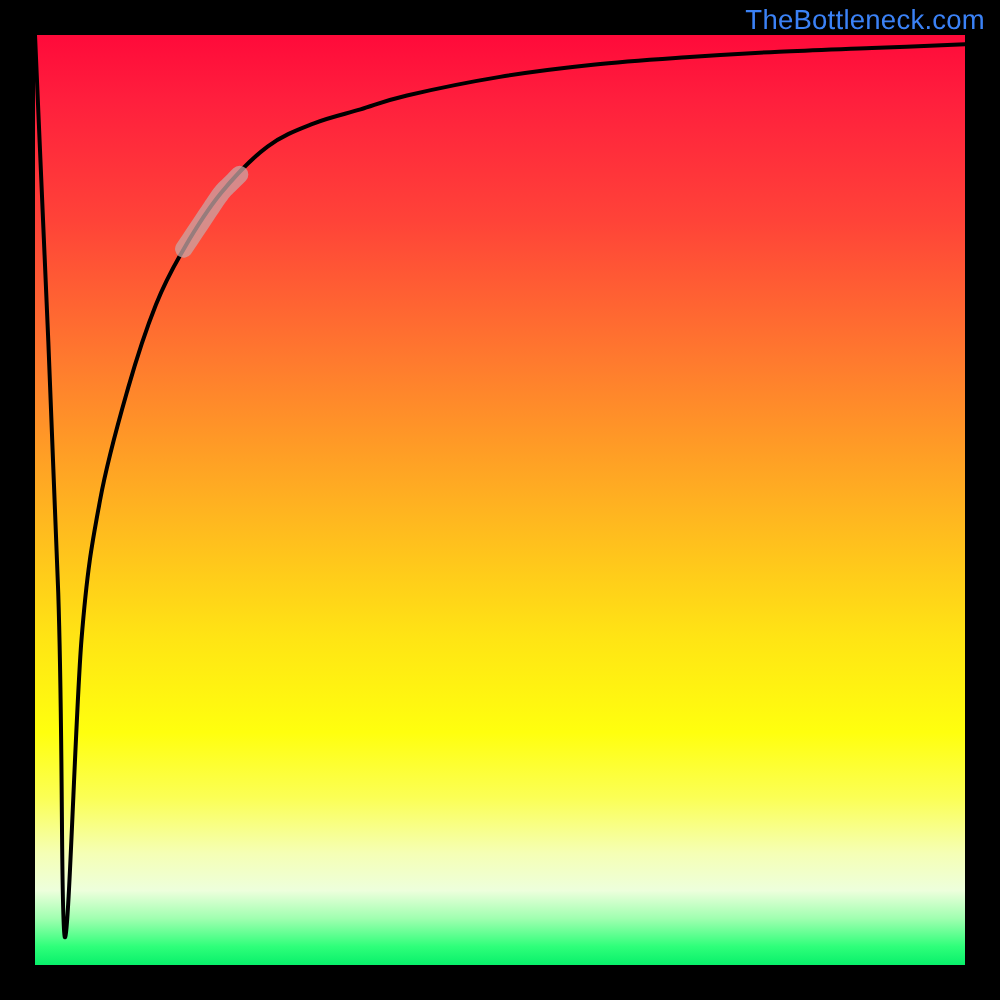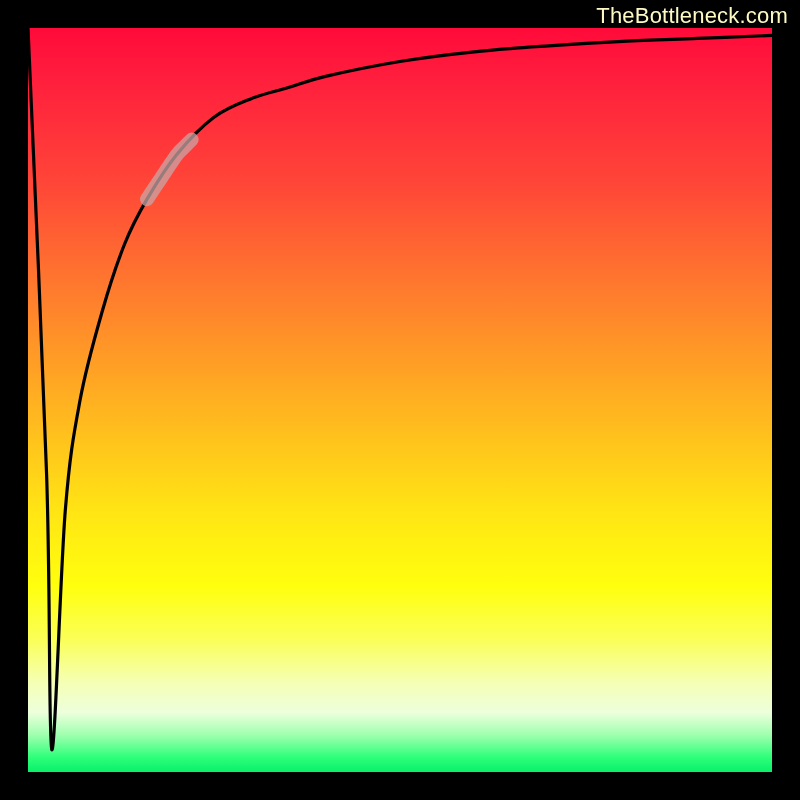--- a/index.html
+++ b/index.html
@@ -52,21 +52,21 @@
     left: 0;
     top: 0;
     width: 744px;
     height: 744px;
     pointer-events: none;
   }
   .attribution {
     position: absolute;
     top: 3px;
     right: 12px;
-    color: #fef9c3;
+    color: #3b82f6;
     font-size: 22px;
     letter-spacing: 0.2px;
     user-select: none;
   }
 </style>
 </head>
 <body>
 
 <div class="stage">
   <div class="attribution">TheBottleneck.com</div>

